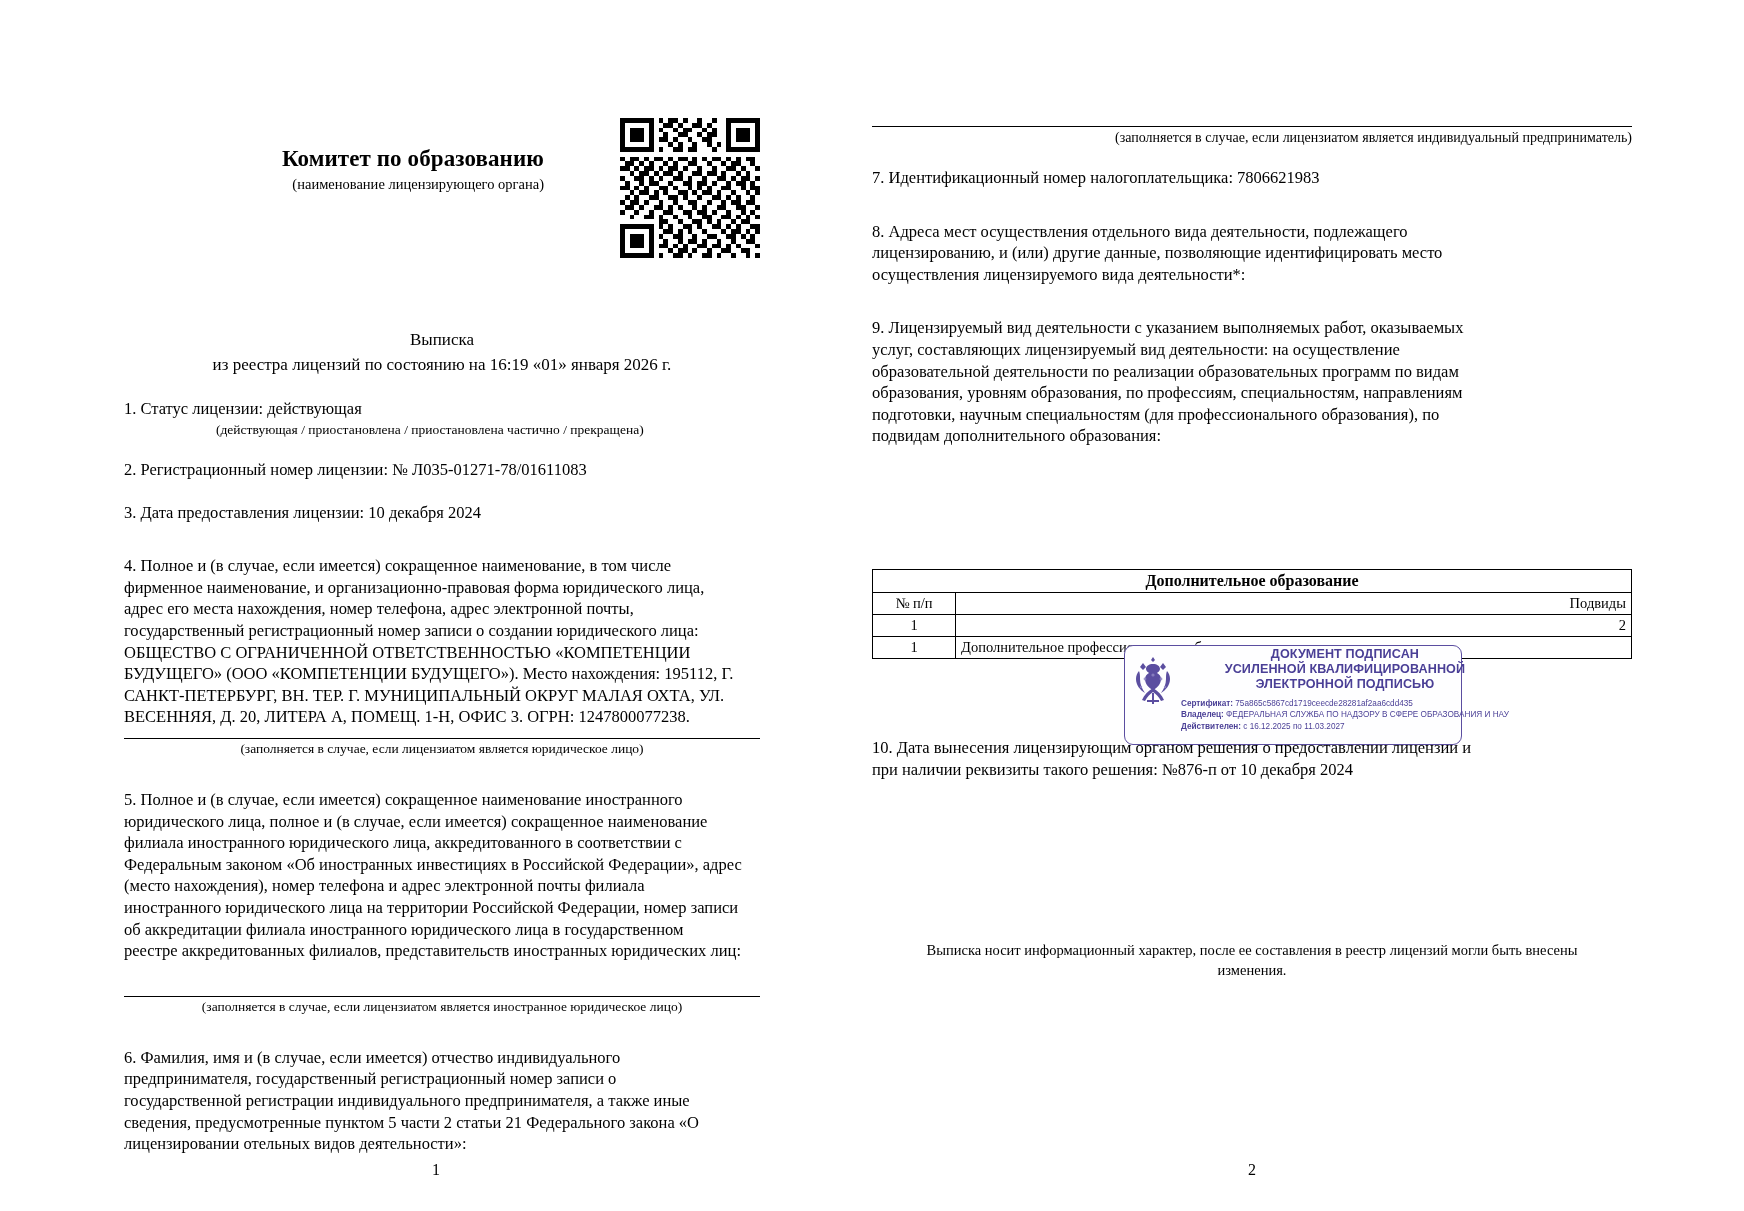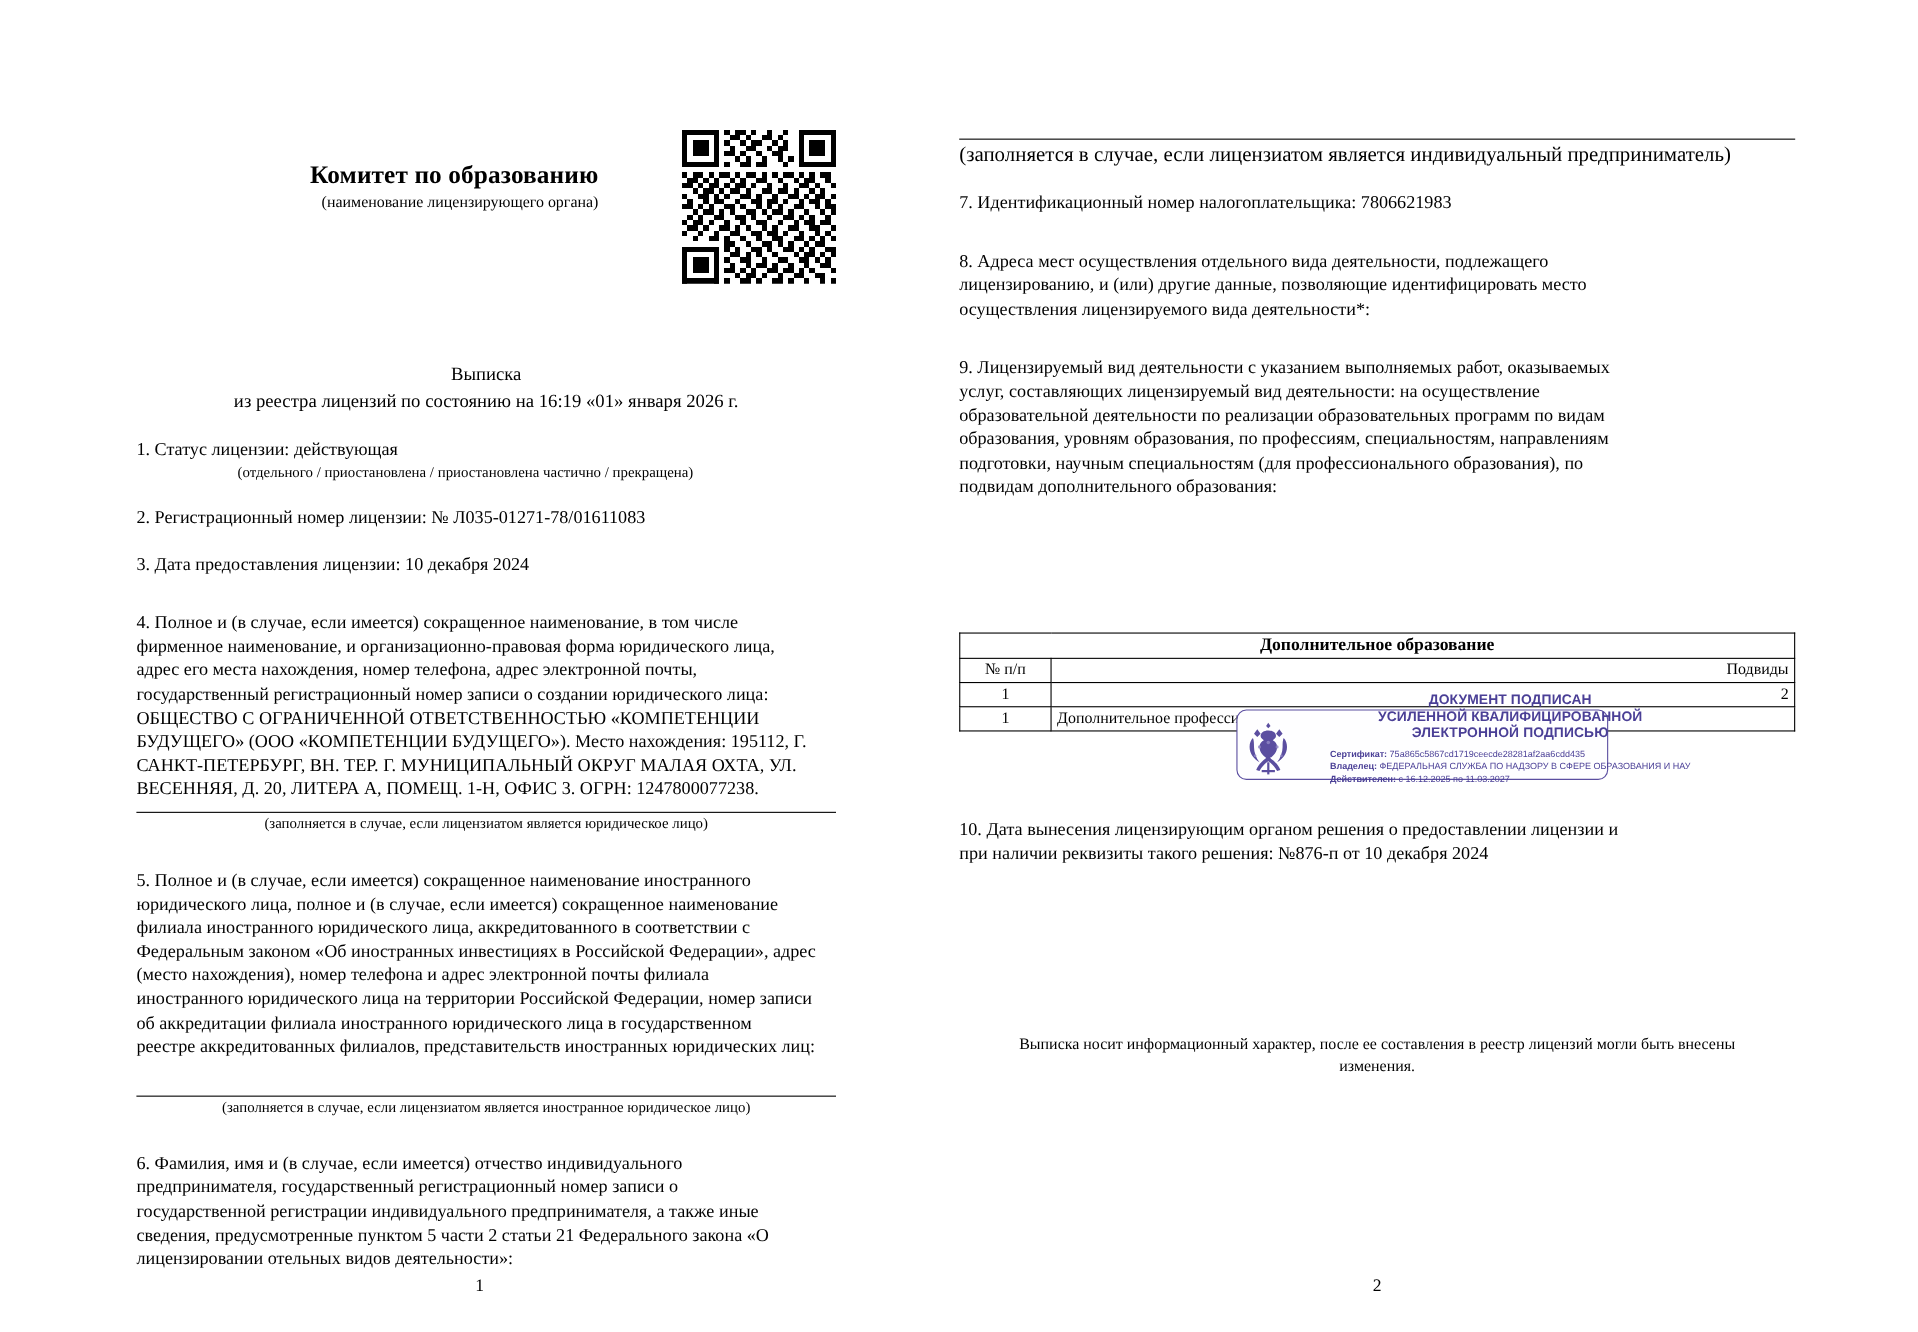--- a/index.html
+++ b/index.html
@@ -104,22 +104,22 @@
     font-size: 16px;
   }
   .page-right .page-num { padding-right: 112px; box-sizing: border-box; }
 
   
   .rule-top {
     border-top: 1.6px solid #000;
     margin-top: 126px;
   }
   .cap-top {
-    font-size: 19px;
-    text-align: left;
+    font-size: 14px;
+    text-align: right;
     margin-top: 3px;
   }
 
   
   .tbl-wrap { margin-top: 122px; }
   table.edu {
     width: 100%;
     border-collapse: collapse;
     font-size: 14.5px;
   }
@@ -137,29 +137,28 @@
   .col-num { width: 72px; text-align: center; }
   .col-sub { text-align: right; }
   .cell-left { text-align: left; }
 
   
   .stamp {
     position: absolute;
     left: 252px;
     top: 645px;
     width: 338px;
-    height: 64px;
+    height: 100px;
     border: 1.6px solid #5b4ea0;
     border-radius: 9px;
     box-sizing: border-box;
     display: flex;
     align-items: center;
     padding: 5px 8px 16px 6px;
     background: #fefeff;
-    gap: 28px;
   }
   .stamp-emblem {
     width: 44px;
     height: 52px;
     flex: none;
     margin-right: 6px;
     align-self: flex-start;
     margin-top: 4px;
   }
   .stamp-body { flex: 1; }
@@ -452,21 +451,21 @@
         </g>
       </svg>
     </div>
 
     <div class="doc-title">
       <div>Выписка</div>
       <div>из реестра лицензий по состоянию на 16:19 «01» января 2026 г.</div>
     </div>
 
     <div class="para nojust">1. Статус лицензии: действующая</div>
-    <div class="caption indent-left">(отдельного / приостановлена / приостановлена частично / прекращена)</div>
+    <div class="caption indent-left">(действующая / приостановлена / приостановлена частично / прекращена)</div>
 
     <div class="para nojust">2. Регистрационный номер лицензии: № Л035-01271-78/01611083</div>
 
     <div class="para nojust">3. Дата предоставления лицензии: 10 декабря 2024</div>
 
     <div class="para-run para">
       <span>4. Полное и (в случае, если имеется) сокращенное наименование, в том числе</span>
       <span>фирменное наименование, и организационно-правовая форма юридического лица,</span>
       <span>адрес его места нахождения, номер телефона, адрес электронной почты,</span>
       <span>государственный регистрационный номер записи о создании юридического лица:</span>

